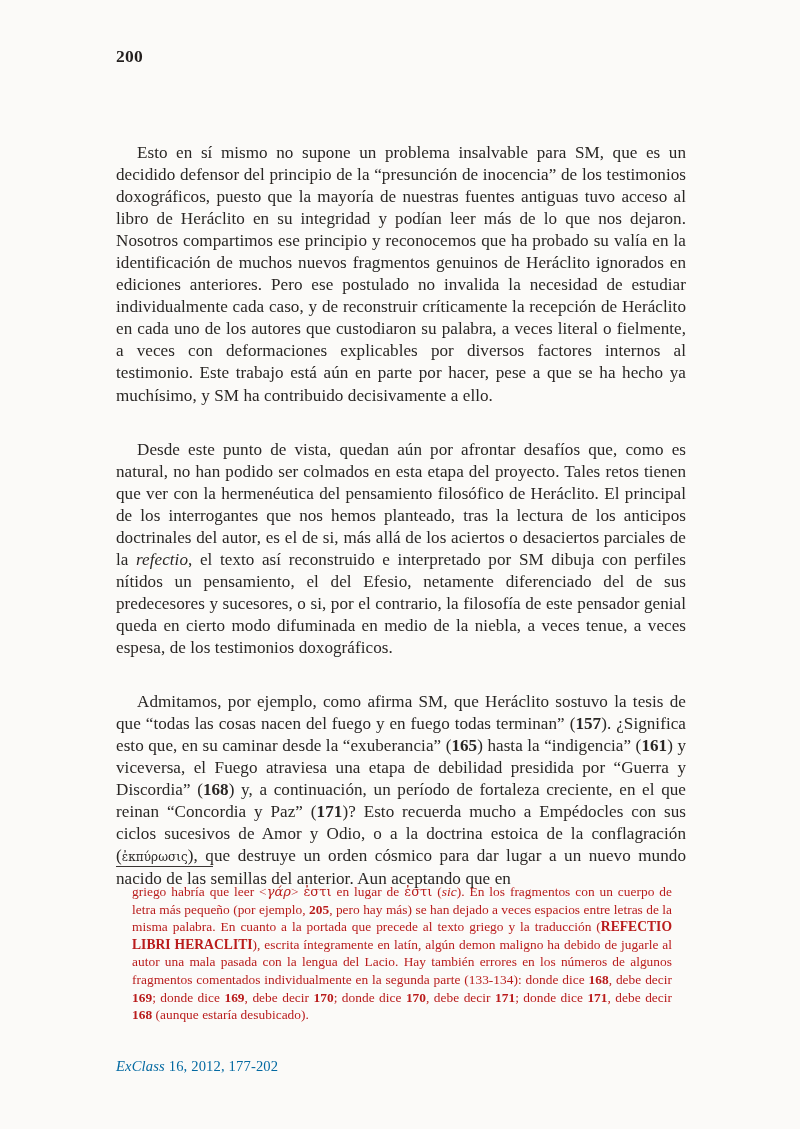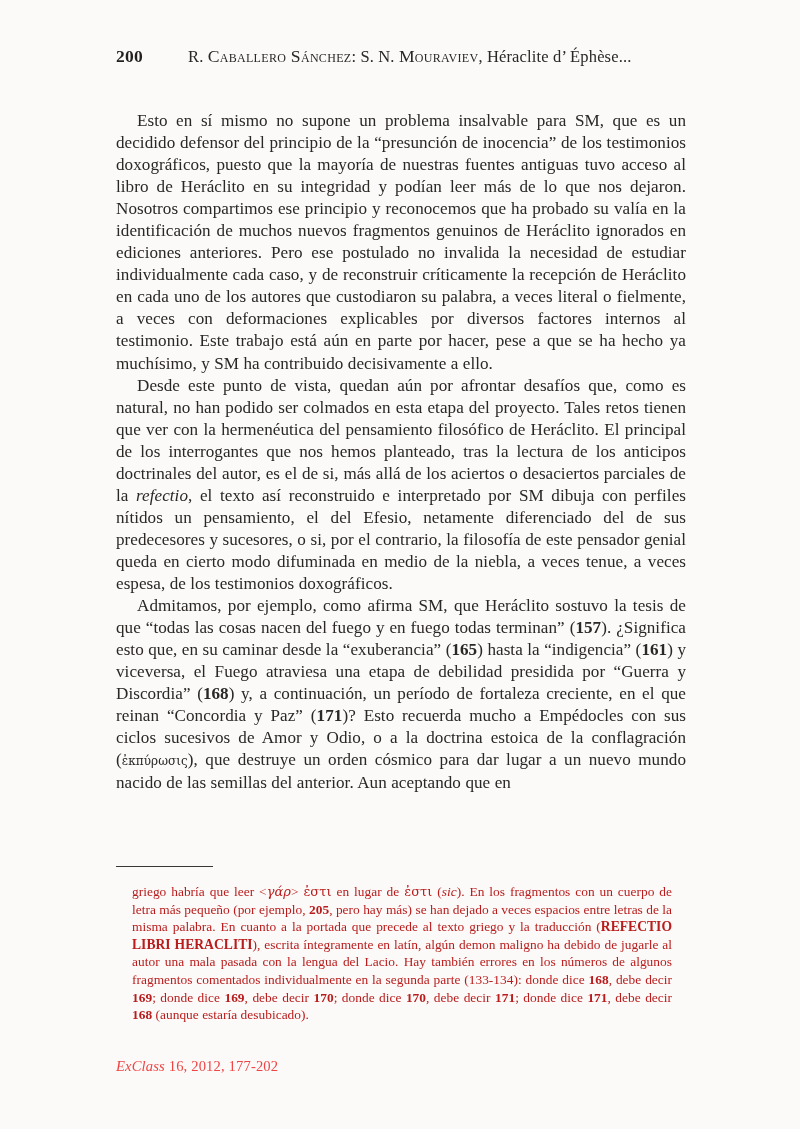--- a/index.html
+++ b/index.html
@@ -22,20 +22,21 @@
   
   .running-head {
     position: absolute;
     top: 46px;
     left: 116px;
     right: 114px;
     height: 24px;
     display: flex;
     align-items: baseline;
     white-space: nowrap;
+    gap: 24px;
   }
   .folio {
     font-size: 17.5px;
     font-weight: 700;
     letter-spacing: 0.2px;
     color: #231f1e;
     width: 72px;
     flex: 0 0 auto;
   }
   .head-title {
@@ -63,20 +64,21 @@
     line-height: 22.05px;
     text-align: justify;
     text-justify: inter-word;
     hyphens: none;
     color: #2a2725;
     letter-spacing: 0.05px;
     word-spacing: 0.1px;
   }
   .para.indent {
     text-indent: 21px;
+    margin-top: 32px;
   }
 
   .it { font-style: italic; }
   .bf { font-weight: 700; }
   .grk {
     font-family: "DejaVu Serif", "Liberation Serif", serif;
     font-size: 12px;
   }
 
   
@@ -105,36 +107,35 @@
     font-weight: 700;
     font-size: 13.6px;
   }
 
   
   .journal-line {
     position: absolute;
     top: 1058px;
     left: 116px;
     font-size: 14.6px;
-    color: #ef4444;
+    color: #0369a1;
     letter-spacing: 0.15px;
     white-space: nowrap;
   }
   .journal-name {
     font-style: italic;
   }
 </style>
 </head>
 <body>
 
 <div class="page">
 
   <div class="running-head">
     <span class="folio">200</span>
-    <span class="head-title"><span>R. </span><span class="sc">Caballero Sánchez</span><span>: S. N. </span><span class="sc">Mouraviev</span><span>, Héraclite d’ Éphèse...</span></span>
   </div>
 
   <div class="body-block" id="body-block">
       <p class="para indent"><span>Esto en sí mismo no supone un problema insalvable para SM, que es un decidido defensor del principio de la “presunción de inocencia” de los testimonios doxográficos, puesto que la mayoría de nuestras fuentes antiguas tuvo acceso al libro de Heráclito en su integridad y podían leer más de lo que nos dejaron. Nosotros compartimos ese principio y reconocemos que ha probado su valía en la identificación de muchos nuevos fragmentos genuinos de Heráclito ignorados en ediciones anteriores. Pero ese postulado no invalida la necesidad de estudiar individualmente cada caso, y de reconstruir críticamente la recepción de Heráclito en cada uno de los autores que custodiaron su palabra, a veces literal o fielmente, a veces con deformaciones explicables por diversos factores internos al testimonio. Este trabajo está aún en parte por hacer, pese a que se ha hecho ya muchísimo, y SM ha contribuido decisivamente a ello.</span></p>
       <p class="para indent"><span>Desde este punto de vista, quedan aún por afrontar desafíos que, como es natural, no han podido ser colmados en esta etapa del proyecto. Tales retos tienen que ver con la hermenéutica del pensamiento filosófico de Heráclito. El principal de los interrogantes que nos hemos planteado, tras la lectura de los anticipos doctrinales del autor, es el de si, más allá de los aciertos o desaciertos parciales de la </span><span class="it">refectio</span><span>, el texto así reconstruido e interpretado por SM dibuja con perfiles nítidos un pensamiento, el del Efesio, netamente diferenciado del de sus predecesores y sucesores, o si, por el contrario, la filosofía de este pensador genial queda en cierto modo difuminada en medio de la niebla, a veces tenue, a veces espesa, de los testimonios doxográficos.</span></p>
       <p class="para indent"><span>Admitamos, por ejemplo, como afirma SM, que Heráclito sostuvo la tesis de que “todas las cosas nacen del fuego y en fuego todas terminan” (</span><span class="bf">157</span><span>). ¿Significa esto que, en su caminar desde la “exuberancia” (</span><span class="bf">165</span><span>) hasta la “indigencia” (</span><span class="bf">161</span><span>) y viceversa, el Fuego atraviesa una etapa de debilidad presidida por “Guerra y Discordia” (</span><span class="bf">168</span><span>) y, a continuación, un período de fortaleza creciente, en el que reinan “Concordia y Paz” (</span><span class="bf">171</span><span>)? Esto recuerda mucho a Empédocles con sus ciclos sucesivos de Amor y Odio, o a la doctrina estoica de la conflagración (</span><span class="grk">ἐκπύρωσις</span><span>), que destruye un orden cósmico para dar lugar a un nuevo mundo nacido de las semillas del anterior. Aun aceptando que en</span></p>
     </div>
 
   <div class="footnote-zone">
     <div class="fn-rule"></div>

